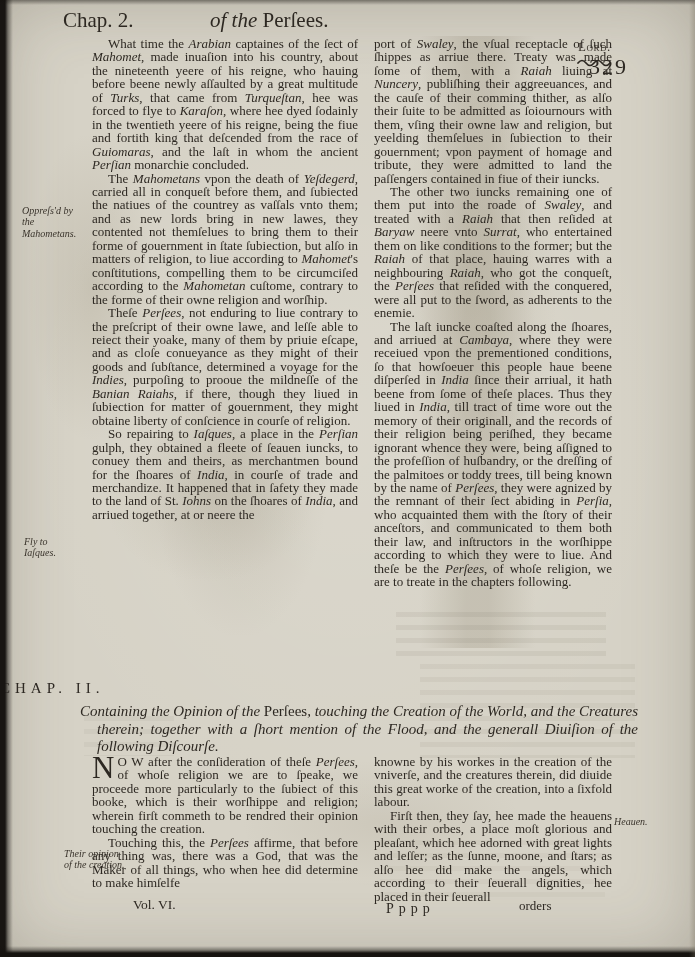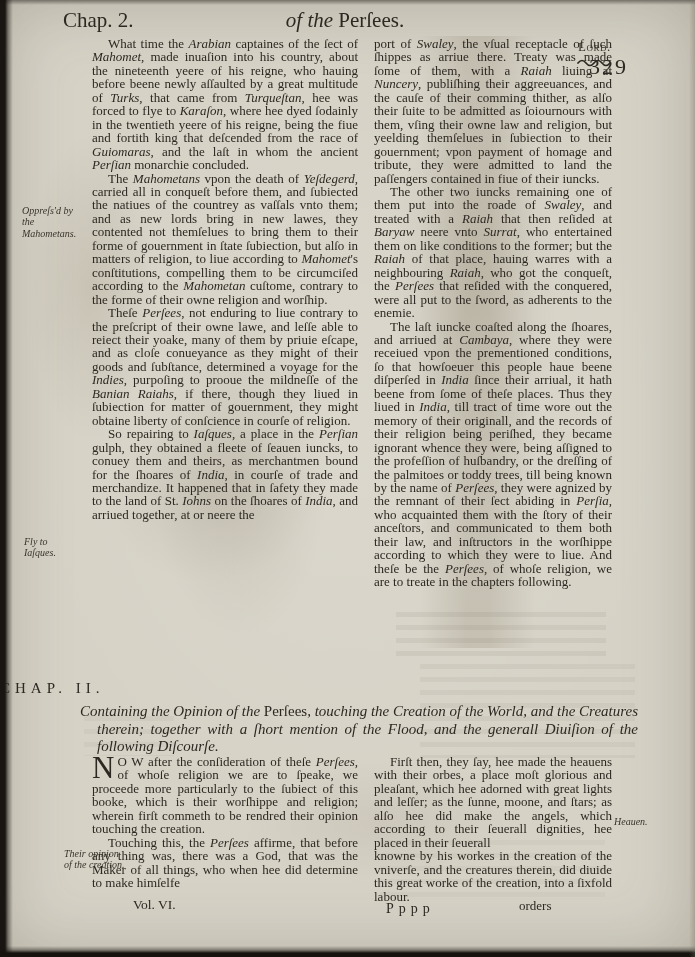--- a/index.html
+++ b/index.html
@@ -32,21 +32,21 @@
   .s2{left:150px;top:300px;width:180px;height:340px;
     background:radial-gradient(ellipse at center,rgba(150,142,122,0.22),transparent 70%);}
   .ghost{position:absolute;opacity:0.15;filter:blur(0.7px);
     background:repeating-linear-gradient(180deg,rgba(95,88,72,0.55) 0 5px,transparent 5px 13px);}
   .g1{left:396px;top:612px;width:210px;height:44px;}
   .g2{left:420px;top:664px;width:215px;height:94px;opacity:0.12;}
   .g3{left:84px;top:716px;width:90px;height:40px;opacity:0.10;}
   .g4{left:380px;top:840px;width:225px;height:58px;opacity:0.08;}
   
   .hdr-chap{position:absolute;left:63px;top:8px;font-size:21px;}
-  .hdr-title{position:absolute;left:210px;top:8px;width:270px;text-align:center;font-size:21px;}
+  .hdr-title{position:absolute;left:210px;top:8px;width:270px;font-size:21px;}
   .hdr-title .it{font-style:italic;}
   .hdr-num{position:absolute;left:589px;top:10px;font-size:22px;letter-spacing:2px;margin-top:44px;}
   
   .col{position:absolute;text-align:justify;font-size:13px;line-height:13.45px;}
   .col-tl{left:92px;top:37px;width:266px;}
   .col-tr{left:374px;top:37px;width:238px;}
   .col-bl{left:92px;top:755px;width:266px;}
   .col-br{left:374px;top:755px;width:238px;}
   .para{margin:0;}
   .para.indent{text-indent:16px;}
@@ -112,22 +112,22 @@
   <div class="chap-heading">CHAP. II.</div>
   <div class="argument">
       <p class="para hang"><span class="em">Containing the Opinion of the </span><span class="rm">Perſees</span><span class="em">, touching the Creation of the World, and the Creatures therein; together with a ſhort mention of the Flood, and the generall Diuiſion of the following Diſcourſe.</span></p>
     </div>
 
   <div class="col col-bl">
       <p class="para"><span class="dropcap">N</span><span class="rm">O W after the conſideration of theſe </span><span class="em">Perſees</span><span class="rm">, of whoſe religion we are to ſpeake, we proceede more particularly to the ſubiect of this booke, which is their worſhippe and religion; wherein firſt commeth to be rendred their opinion touching the creation.</span></p>
       <p class="para indent"><span class="rm">Touching this, the </span><span class="em">Perſees</span><span class="rm"> affirme, that before any thing was, there was a God, that was the Maker of all things, who when hee did determine to make himſelfe</span></p>
     </div>
   <div class="col col-br">
+      <p class="para"><span class="rm">knowne by his workes in the creation of the vniverſe, and the creatures therein, did diuide this great worke of the creation, into a ſixfold labour.</span></p>
       <p class="para indent"><span class="rm">Firſt then, they ſay, hee made the heauens with their orbes, a place moſt glorious and pleaſant, which hee adorned with great lights and leſſer; as the ſunne, moone, and ſtars; as alſo hee did make the angels, which according to their ſeuerall dignities, hee placed in their ſeuerall</span></p>
-      <p class="para"><span class="rm">knowne by his workes in the creation of the vniverſe, and the creatures therein, did diuide this great worke of the creation, into a ſixfold labour.</span></p>
     </div>
 
   <div class="footer-vol">Vol. VI.</div>
   <div class="footer-sig">Pppp</div>
   <div class="footer-catch">orders</div>
 
   <div class="edge-left"></div>
   <div class="edge-bottom"></div>
   <div class="edge-top"></div>
   <div class="edge-right"></div>

